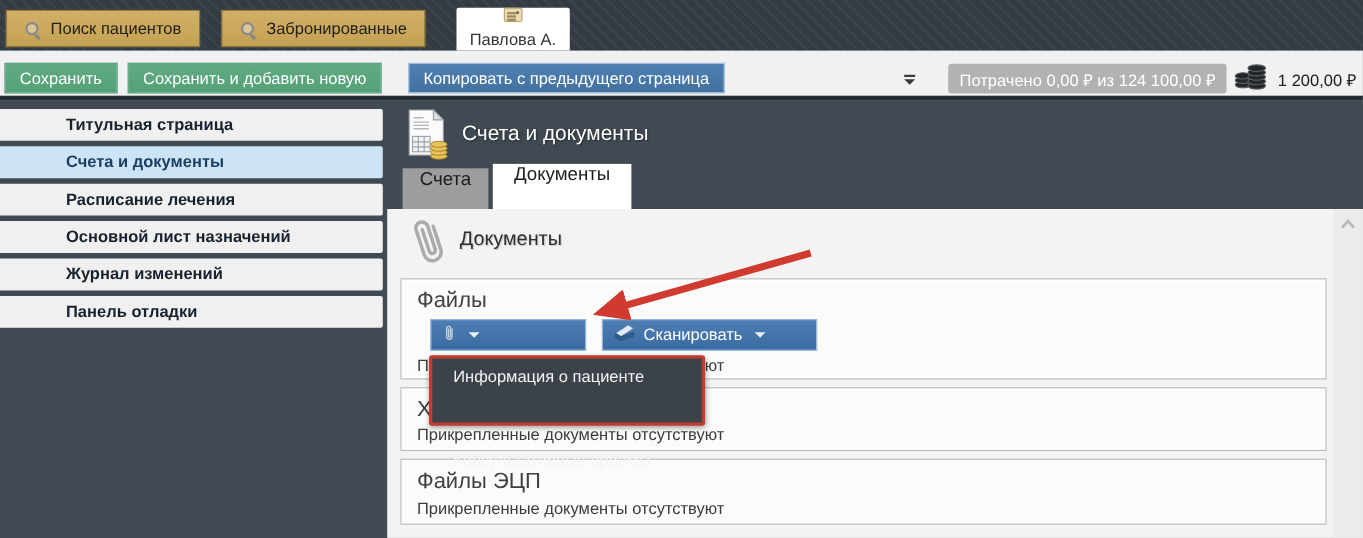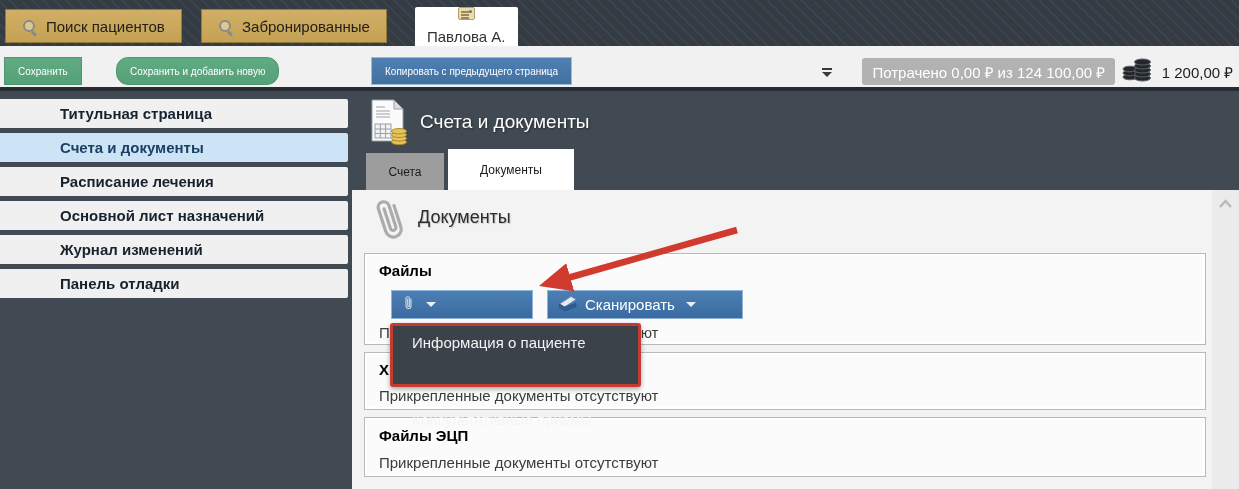--- a/index.html
+++ b/index.html
@@ -26,21 +26,21 @@
     background:#9a8a5a; box-shadow:0 3px 0 #9a8a5a, 0 6px 0 #9a8a5a; }
   .card-ic::after { content:""; position:absolute; right:2px; top:2px; width:3px; height:3px;
     background:#6d6d6d; border-radius:50%; }
   .close-ic { width:19px; height:19px; border-radius:50%; background:#ef8473; color:#fff7f5;
     font-size:13px; line-height:19px; text-align:center; font-weight:bold; cursor:pointer; flex:0 0 auto; }
 
   
   .toolbar { position:absolute; left:0; top:46px; width:1239px; height:45px; background:#f1f1f1;
     border-bottom:4px solid #262c32; }
   .btn-green, .btn-blue { position:absolute; top:11px; height:28px; display:flex; align-items:center;
-    padding:0 13px; color:#fff; font-size:10px; cursor:pointer; }
+    padding:0 13px; color:#fff; font-size:15px; cursor:pointer; }
   .btn-green { background:linear-gradient(#60ab82,#54a077); border:1px solid #4a9770; }
   .btn-blue  { background:linear-gradient(#4f80b4,#41719f); border:1px solid #9bbcd9; }
   .overflow-toggle { position:absolute; left:820px; top:68px; width:14px; height:14px; cursor:pointer; }
   .overflow-toggle .bar { width:10px; height:2px; background:#3a3a3a; margin:0 auto; }
   .overflow-toggle .tri { width:0; height:0; margin:2px auto 0; border-left:5px solid transparent;
     border-right:5px solid transparent; border-top:5px solid #3a3a3a; }
   .spent-badge { position:absolute; right:124px; top:12px; height:27px; display:flex; align-items:center;
     padding:0 10px; background:#b2b2b2; border-radius:3px; color:#fff; font-size:15px; }
   .coins { position:absolute; right:86px; top:11px; }
   .balance { position:absolute; right:6px; top:16px; color:#1c1c1c; font-size:15px; }
@@ -49,33 +49,33 @@
   .main { position:absolute; left:0; top:95px; width:1239px; height:394px; background:#414a53; }
 
   .side-item { position:absolute; left:0; width:348px; height:29px; background:#f0f0f0;
     border-radius:0 2px 2px 0; color:#16222e; font-size:15px; font-weight:bold;
     line-height:29px; padding-left:60px; cursor:pointer; }
   .side-item.selected { background:#cde3f6; color:#1c3f63; }
 
   .hdr-icon { position:absolute; left:368px; top:4px; }
   .hdr-title { position:absolute; left:420px; top:16px; color:#fff; font-size:19px;
     text-shadow:1px 1px 2px rgba(0,0,0,.45); }
-  .ctab { position:absolute; display:flex; align-items:center; justify-content:center;
-    font-size:12px; color:#1c1c1c; cursor:pointer; }
+  .ctab { position:absolute; display:flex; justify-content:center;
+    font-size:17px; color:#1c1c1c; cursor:pointer; }
   .ctab.gray { left:366px; top:58px; width:78px; height:37px; background:#9d9d9d; }
   .ctab.white { left:448px; top:54px; width:126px; height:41px; background:#ffffff; }
 
   
   .panel { position:absolute; left:352px; top:95px; width:887px; height:299px; background:#f3f3f3; }
   .clip-big { position:absolute; left:20px; top:4px; transform:rotate(-18deg); }
   .section-title { position:absolute; left:66px; top:17px; font-size:18px; color:#2e2e2e;
     text-shadow:1px 1px 1px rgba(0,0,0,.18); }
   .gbox { position:absolute; left:12px; width:842px; background:#fbfbfb;
     border:1px solid #b9b9b9; box-shadow:inset 0 0 0 2px #fff; }
-  .gbox-title { position:absolute; left:14px; font-size:15px; font-weight:bold; color:#000000; }
+  .gbox-title { position:absolute; left:14px; font-size:20px; font-weight:normal; color:#404040; }
   .gbox-text { position:absolute; left:14px; font-size:15px; color:#3c3c3c; }
   .btn-doc { position:absolute; top:36px; height:29px; display:flex; align-items:center; gap:7px;
     padding:0 10px; background:linear-gradient(#4c7fb4,#3a6ba0); border:1px solid #8fb3d6;
     color:#fff; font-size:15px; cursor:pointer; }
   .btn-doc .caret { width:0; height:0; border-left:5px solid transparent; border-right:5px solid transparent;
     border-top:5px solid #e9eff5; margin-left:4px; }
 
   .dropdown { position:absolute; left:38px; top:133px; width:251px; height:64px; background:#3b4249;
     border:3px solid #c43c30; border-radius:3px; z-index:10; box-shadow:0 2px 5px rgba(0,0,0,.35); }
   .dropdown .mi { height:29px; line-height:29px; padding-left:19px; color:#f4f4f4; font-size:15px;
@@ -102,21 +102,21 @@
       <span class="card-ic"></span>
       <span>Павлова А.</span>
       <span class="close-ic">✕</span>
     </div>
   </div>
 
   <div class="toolbar">
     <div class="btn-green" style="left:4px;">
       <span>Сохранить</span>
     </div>
-    <div class="btn-green" style="left:116px;border-radius:12px;">
+    <div class="btn-green" style="left:116px;">
       <span>Сохранить и добавить новую</span>
     </div>
     <div class="btn-blue" style="left:371px;">
       <span>Копировать с предыдущего страница</span>
     </div>
     <div class="spent-badge">
       <span>Потрачено 0,00 ₽ из 124 100,00 ₽</span>
     </div>
     <span class="coins">
       <svg width="32" height="25" viewBox="0 0 32 25">

